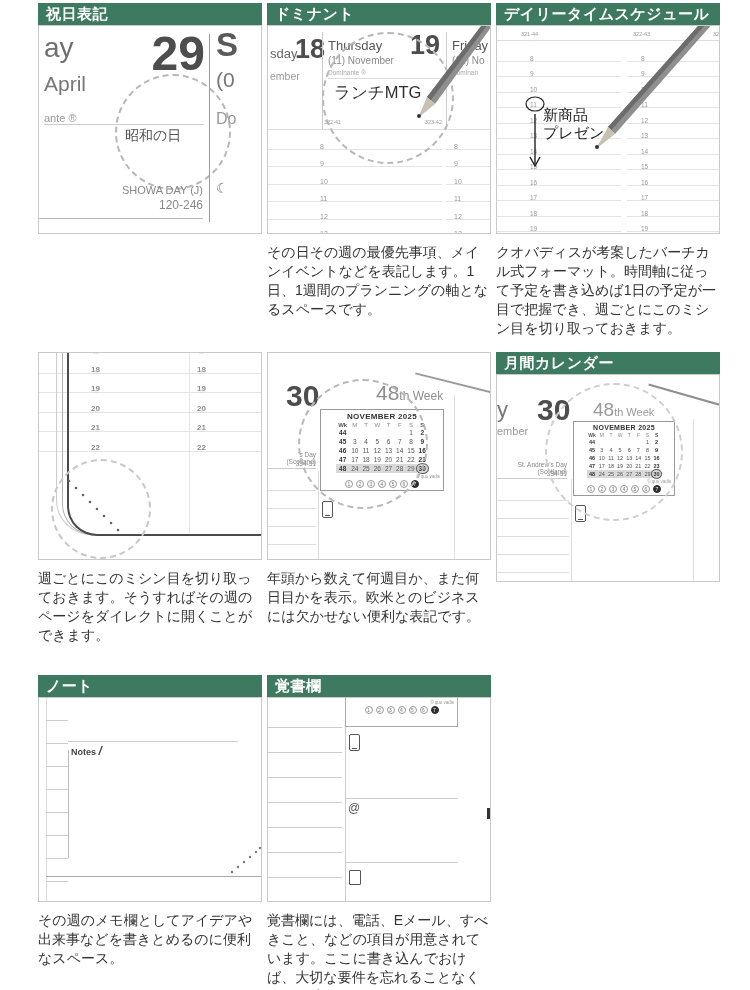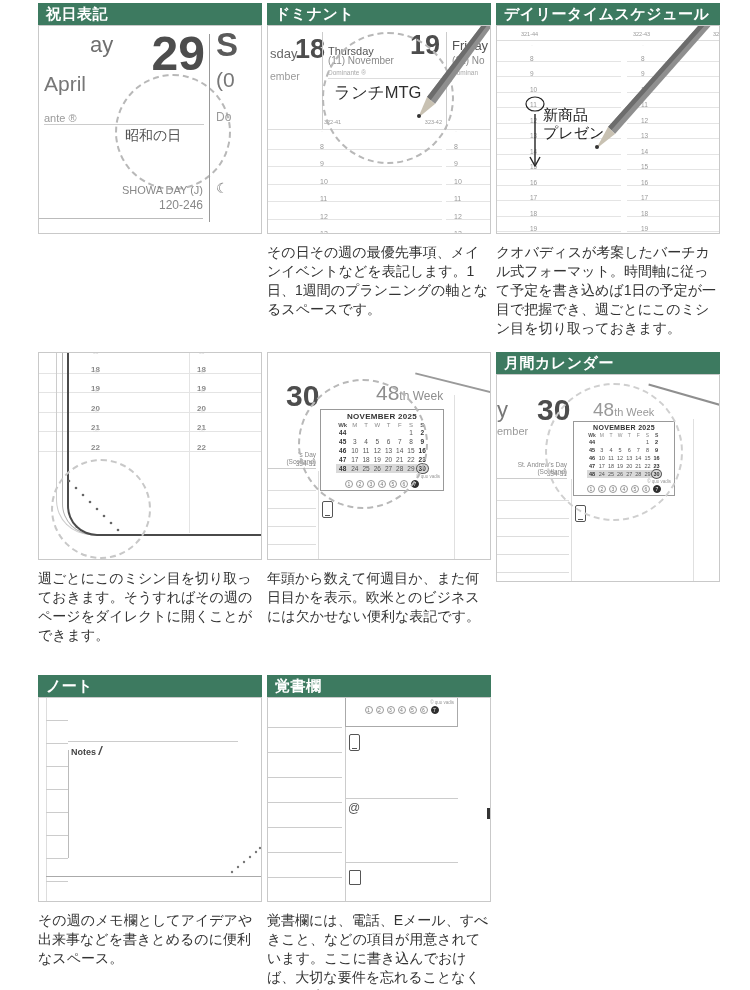--- a/index.html
+++ b/index.html
@@ -19,37 +19,37 @@
   svg.overlay { position:absolute; left:0; top:0; pointer-events:none; }
 
   
   .ruled { position:absolute; }
 
   
   .hour-row { position:relative; display:flex; align-items:flex-end; color:#999; }
   .hour-row::after { content:''; position:absolute; left:0; right:0; bottom:0; border-bottom:1px solid #e4e4e4; }
 
   
-  .f1-day   { left:5px;  top:6px;  font-size:22px; color:#6f6f6f;margin-left:46px; }
+  .f1-day   { left:5px;  top:6px;  font-size:28px; color:#6f6f6f; }
   .f1-month { left:5px;  top:46px; font-size:21px; color:#777; }
   .f1-brand { left:5px;  top:86px; font-size:11px; color:#9a9a9a; }
   .f1-date  { left:94px; top:0px;  width:72px; text-align:right; font-size:48px; font-weight:bold; color:#4d4d4d; }
   .f1-hjp   { left:86px; top:101px; font-size:14px; color:#555; }
   .f1-hen   { left:38px; top:158px; width:126px; text-align:right; font-size:11px; color:#888; }
   .f1-ref   { left:38px; top:172px; width:126px; text-align:right; font-size:12px; color:#888; }
   .f1-s     { left:177px; top:0px;  font-size:33px; font-weight:bold; color:#5a5a5a; }
   .f1-paren { left:177px; top:42px; font-size:21px; color:#777; }
-  .f1-do    { left:177px; top:84px; font-size:12px; color:#9a9a9a; }
+  .f1-do    { left:177px; top:84px; font-size:16px; color:#9a9a9a; }
   .f1-moon  { left:177px; top:154px; font-size:14px; color:#777; }
 
   
   .f2-lday  { left:2px;  top:20px; font-size:13px; color:#666; }
   .f2-ldate { left:27px; top:8px;  font-size:27px; font-weight:bold; color:#4d4d4d; }
   .f2-lmon  { left:2px;  top:44px; font-size:10.5px; color:#9a9a9a; }
-  .f2-mday  { left:60px; top:12px; font-size:11px; color:#555;margin-top:7px; }
+  .f2-mday  { left:60px; top:12px; font-size:13px; color:#555; }
   .f2-mdate { left:128px; top:4px; width:44px; text-align:right; font-size:27px; font-weight:bold; color:#4d4d4d; }
   .f2-mmon  { left:60px; top:29px; font-size:10px; color:#8a8a8a; }
   .f2-mbrand{ left:60px; top:43px; font-size:6.5px; color:#aaa; }
   .f2-note  { left:66px; top:56px; font-size:16.5px; color:#2e2e2e; }
   .f2-refl  { left:56px; top:93px; font-size:5.5px; color:#999; }
   .f2-refr  { left:146px; top:93px; width:28px; text-align:right; font-size:5.5px; color:#999; }
   .f2-rday  { left:184px; top:12px; font-size:13px; color:#555; }
   .f2-rmon  { left:184px; top:29px; font-size:10px; color:#8a8a8a; }
   .f2-rbrand{ left:184px; top:43px; font-size:6.5px; color:#aaa; }
   .f2-hours-a { left:0; top:106px; width:174px; }

